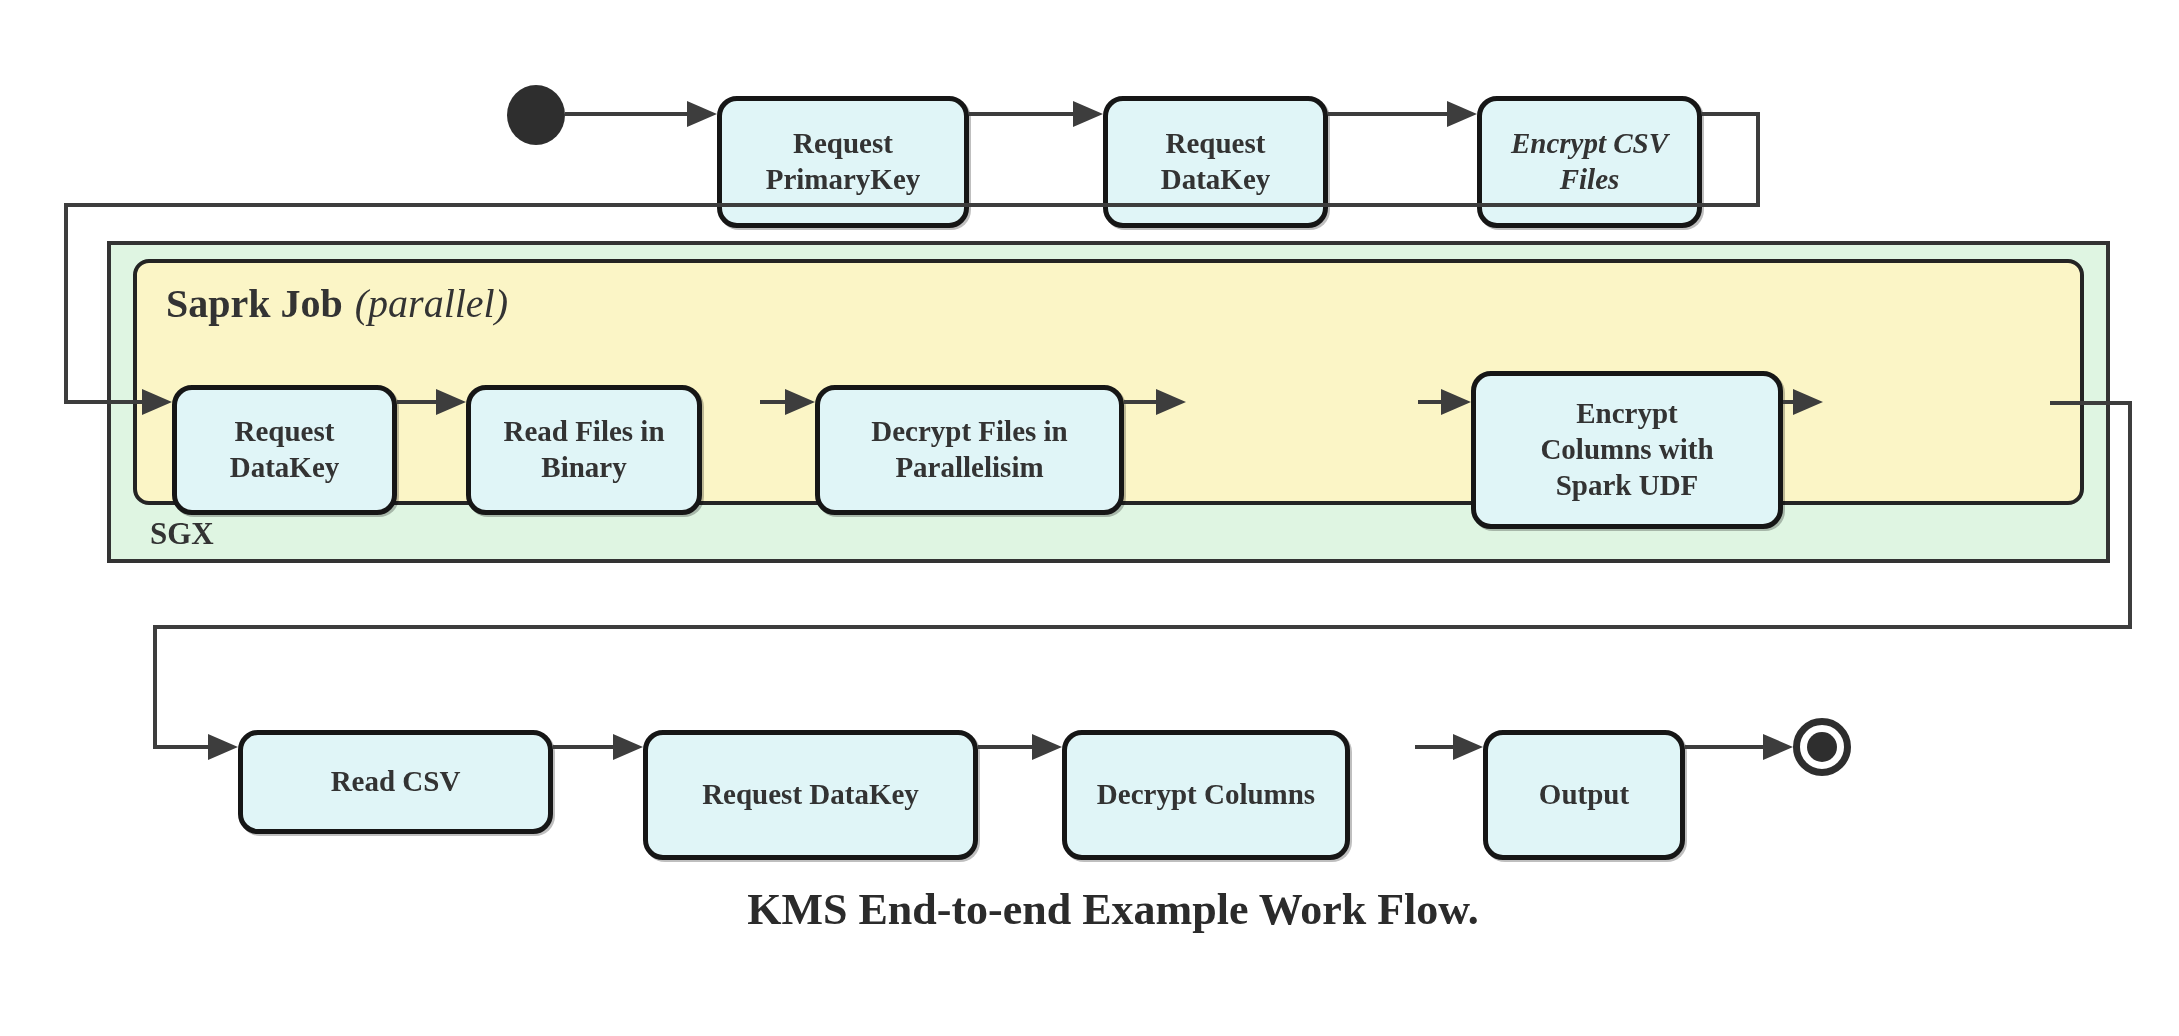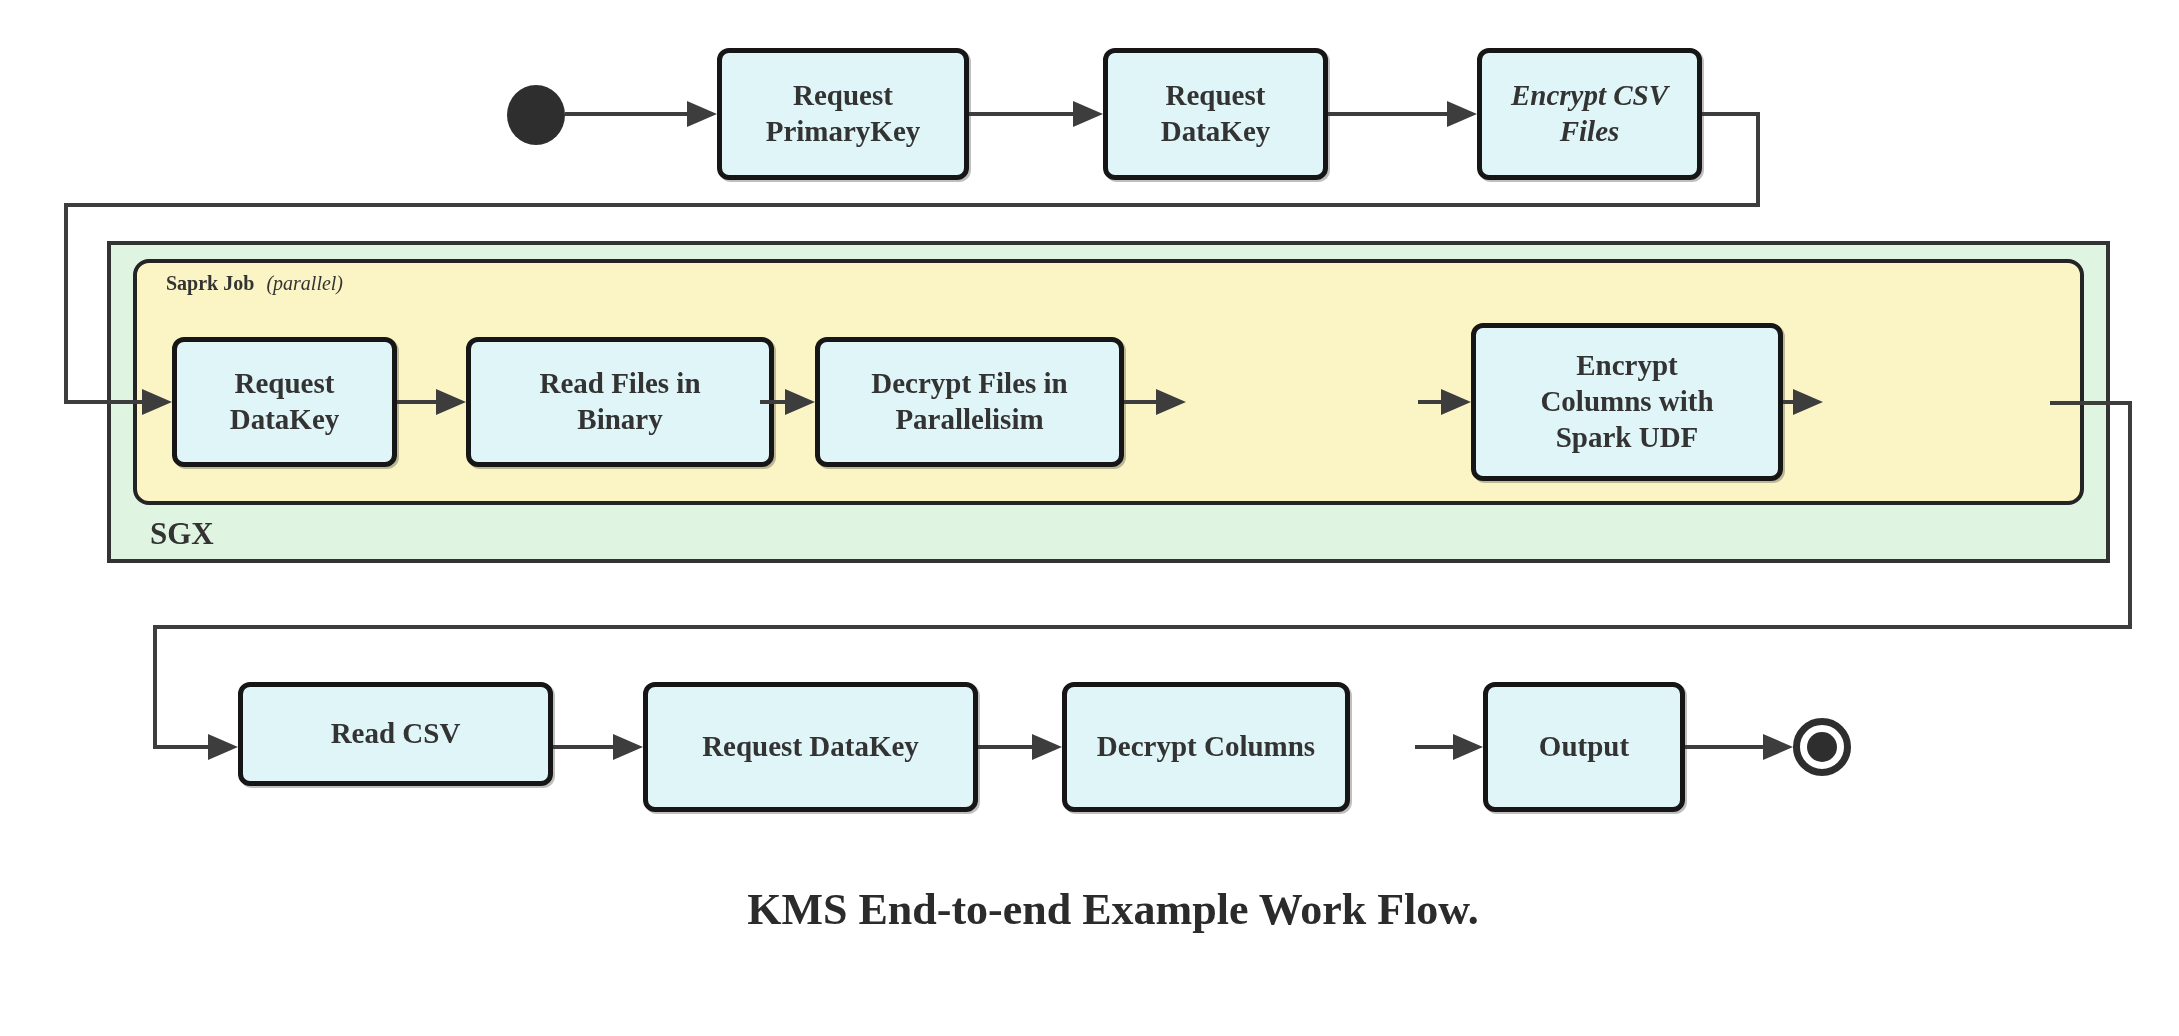--- a/index.html
+++ b/index.html
@@ -3,24 +3,25 @@
 <meta charset="utf-8">
 <style>
   html,body{margin:0;padding:0;background:#ffffff;}
   #canvas{
     position:relative;width:2179px;height:1036px;background:#ffffff;overflow:hidden;
     font-family:"Liberation Serif","DejaVu Serif",serif;color:#333333;
   }
   
   .node{
     position:absolute;box-sizing:border-box;
-    background:#e0f5f7;border:5px solid #161616;border-radius:12px;
+    background:#e0f5f7;border:5px solid #161616;border-radius:20px;
     display:flex;align-items:center;justify-content:center;text-align:center;
     font-weight:bold;font-size:29px;line-height:1.24;color:#333333;
     box-shadow:2px 2px 0 rgba(0,0,0,0.25);
+    margin-top:48px;
   }
   
   .container{position:absolute;box-sizing:border-box;}
   .sgx{background:#dff5e2;border:4px solid #333333;}
   .spark{background:#fbf5c6;border:4px solid #242424;border-radius:16px;}
   .container-label{position:absolute;font-weight:bold;font-size:31px;color:#333333;white-space:nowrap;}
   .qualifier{font-weight:normal;font-style:italic;margin-left:12px;}
   
   .hl{position:absolute;height:4px;background:#3d3d3d;}
   .vl{position:absolute;width:4px;background:#3d3d3d;}
@@ -32,33 +33,33 @@
   .end-dot{position:absolute;background:#2e2e2e;border-radius:50%;}
   .caption{position:absolute;font-weight:bold;font-size:44px;color:#2b2b2b;text-align:center;white-space:nowrap;}
 </style>
 </head>
 <body>
 
 <div id="canvas">
 
   <div class="container sgx" style="left:107px;top:241px;width:2003px;height:322px;"></div>
   <div class="container spark" style="left:133px;top:259px;width:1951px;height:246px;"></div>
-  <div class="container-label" style="left:166px;top:272px;font-size:20px;">
+  <div class="container-label" style="left:166px;top:280px;font-size:40px;">
     <span>Saprk Job</span><span class="qualifier">(parallel)</span>
   </div>
   <div class="container-label" style="left:150px;top:516px;">SGX</div>
 
   <div class="start-dot" style="left:507px;top:85px;width:58px;height:60px;"></div>
 
   <div class="node" style="left:717px;top:48px;width:252px;height:132px;padding:0 12px;">Request PrimaryKey</div>
   <div class="node" style="left:1103px;top:48px;width:225px;height:132px;padding:0 12px;">Request DataKey</div>
   <div class="node" style="left:1477px;top:48px;width:225px;height:132px;padding:0 12px;font-style:italic;">Encrypt CSV Files</div>
 
   <div class="node" style="left:172px;top:337px;width:225px;height:130px;padding:0 12px;">Request DataKey</div>
-  <div class="node" style="left:466px;top:337px;width:308px;height:130px;padding:0 30px;">Read Files in Binary</div>
+  <div class="node" style="left:466px;top:337px;width:236px;height:130px;padding:0 30px;">Read Files in Binary</div>
   <div class="node" style="left:815px;top:337px;width:309px;height:130px;padding:0 30px;">Decrypt Files in Parallelisim</div>
   <div class="node" style="left:1471px;top:323px;width:312px;height:158px;padding:0 46px;">Encrypt Columns with Spark UDF</div>
 
   <div class="node" style="left:238px;top:682px;width:315px;height:104px;padding:0 12px;">Read CSV</div>
   <div class="node" style="left:643px;top:682px;width:335px;height:130px;padding:0 12px;">Request DataKey</div>
   <div class="node" style="left:1062px;top:682px;width:288px;height:130px;padding:0 12px;">Decrypt Columns</div>
   <div class="node" style="left:1483px;top:682px;width:202px;height:130px;padding:0 9px;">Output</div>
 
   <div class="end-ring" style="left:1793px;top:718px;width:58px;height:58px;"></div>
   <div class="end-dot" style="left:1807px;top:732px;width:30px;height:30px;"></div>

